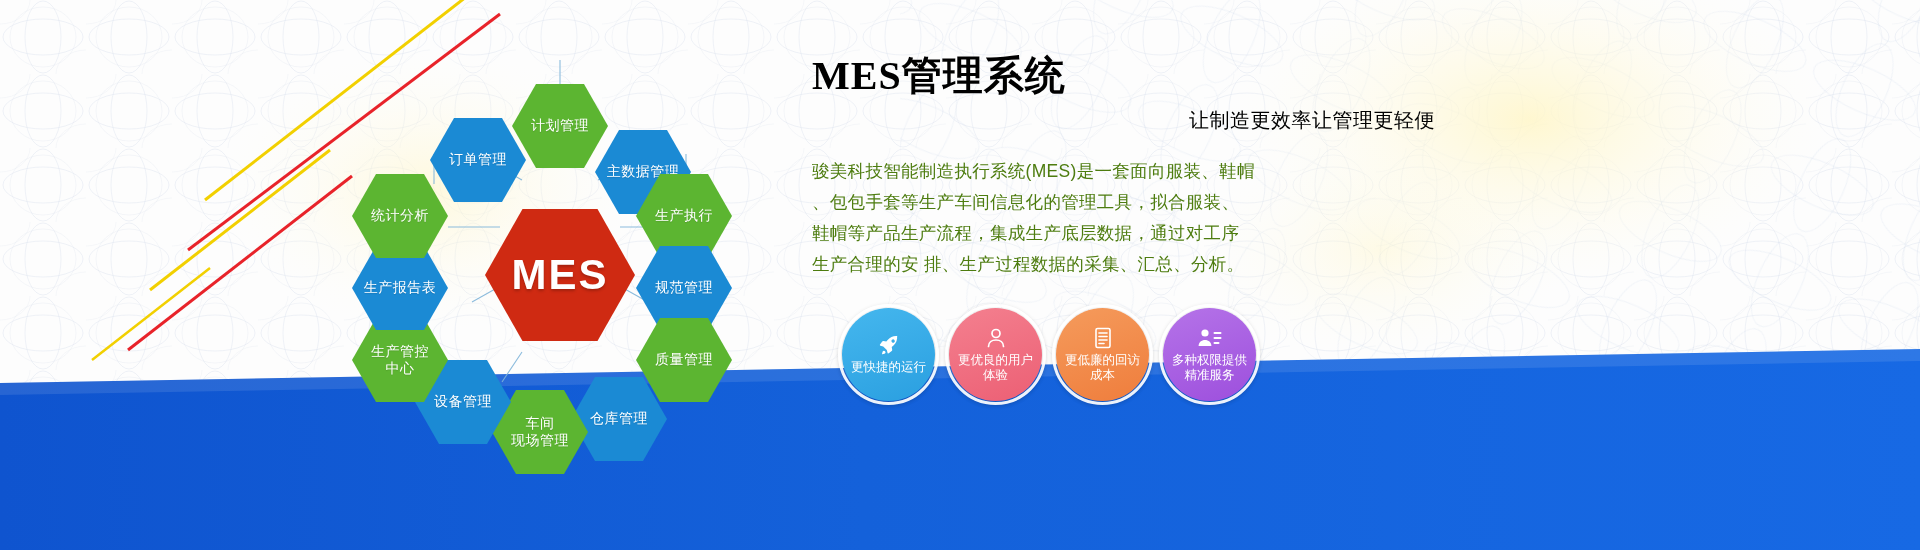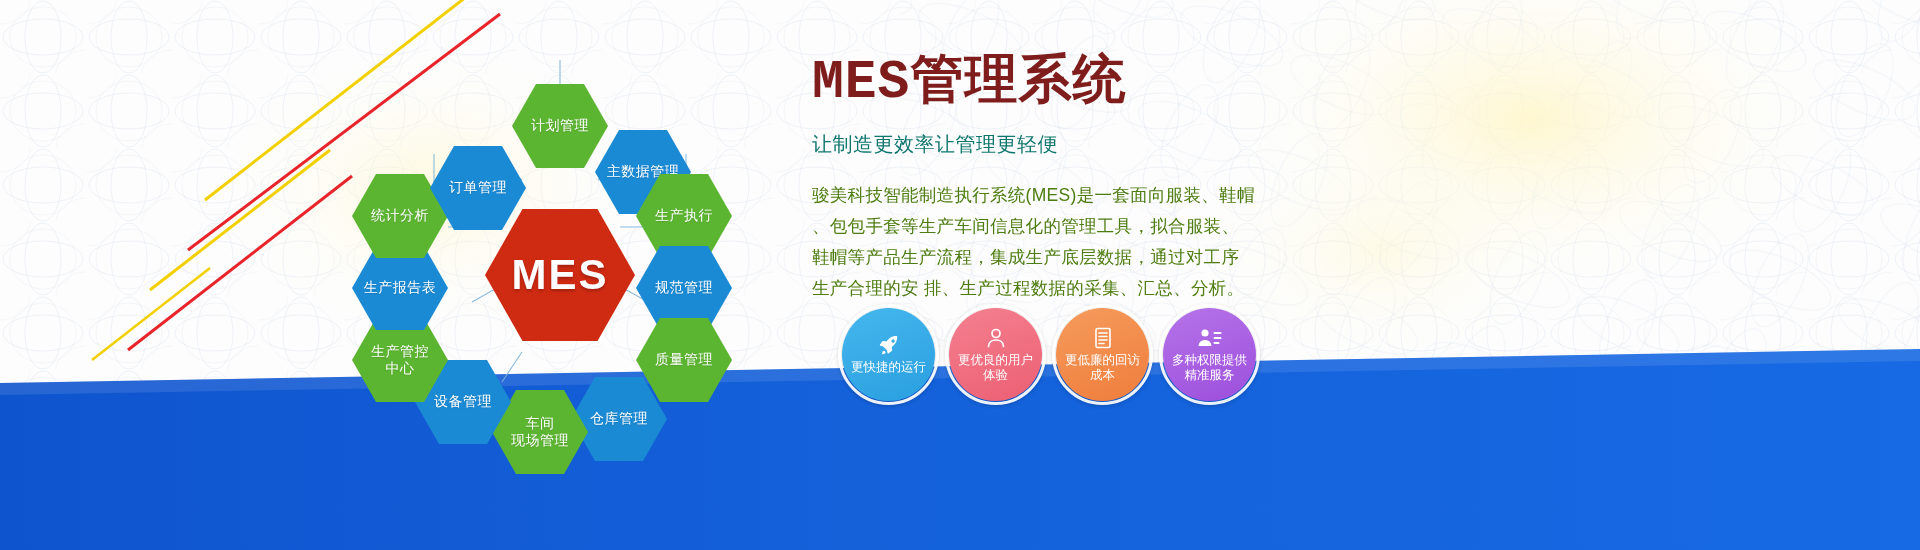--- a/index.html
+++ b/index.html
@@ -46,26 +46,26 @@
     width:150px; height:132px;
     background:#cf2a12;
     font-size:42px; font-weight:bold;
     letter-spacing:2px;
     text-shadow:0 2px 3px rgba(0,0,0,.22);
   }
 
   
   #right-col { position:absolute; left:812px; top:52px; width:1000px; }
   #main-title {
-    font-family:Liberation Mono, monospace;
-    font-size:53px; font-weight:bold; color:#7f1d1d;
+    font-family:Liberation Serif, serif;
+    font-size:40px; font-weight:bold; color:#000000;
     letter-spacing:1px; line-height:1.18;
   }
   #sub-title {
-    font-size:20px; color:#0f766e; margin-top:16px; letter-spacing:.5px;
+    font-size:20px; color:#000000; margin-top:8px; letter-spacing:.5px;text-align:center;
   }
   #desc {
     margin-top:22px;
     font-size:17.5px; color:#4d7c0f; line-height:31px; letter-spacing:.3px;
     max-width:452px;
   }
   #desc .line { white-space:nowrap; }
 
   
   #badges { position:absolute; left:842px; top:308px; display:flex; gap:14px; }
@@ -189,21 +189,21 @@
     </div>
     <div class="hex green" style="left:22px; top:258px;">
       <span>生产管控<br>中心</span>
     </div>
     <div class="hex blue" style="left:22px; top:186px;">
       <span>生产报告表</span>
     </div>
     <div class="hex green" style="left:22px; top:114px;">
       <span>统计分析</span>
     </div>
-    <div class="hex blue" style="left:100px; top:86px;">
+    <div class="hex blue" style="left:100px; top:58px;">
       <span>订单管理</span>
     </div>
 
   </div>
 
   <div id="right-col">
     <h1 id="main-title">MES管理系统</h1>
     <div id="sub-title">让制造更效率让管理更轻便</div>
     <div id="desc">
       <div class="line">骏美科技智能制造执行系统(MES)是一套面向服装、鞋帽</div>

